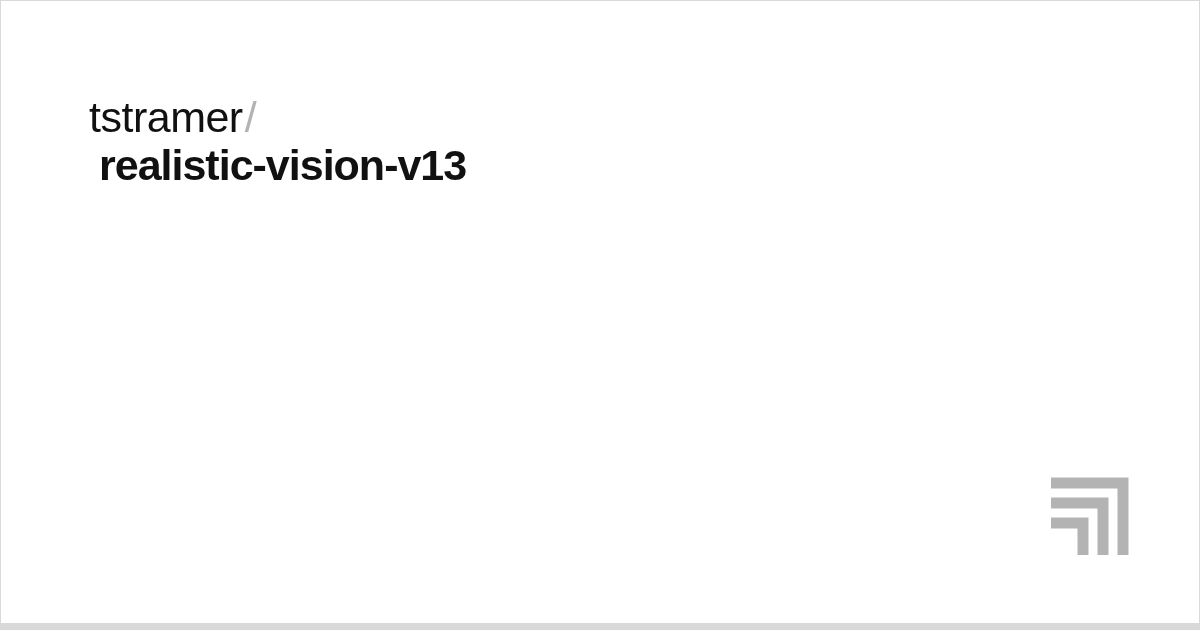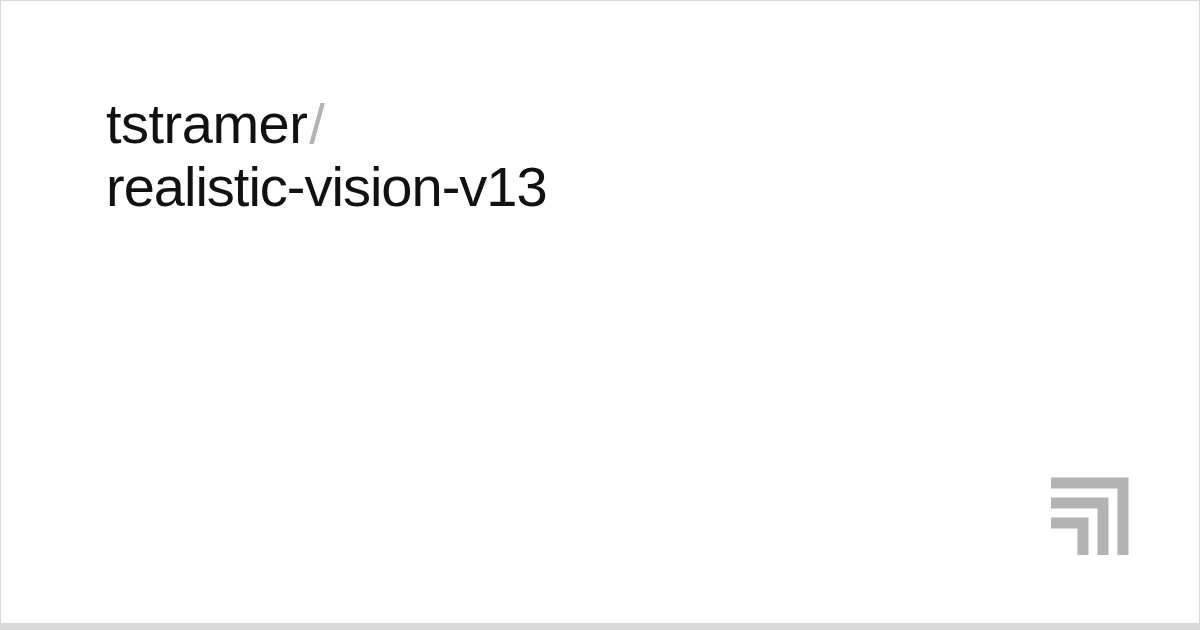--- a/index.html
+++ b/index.html
@@ -10,39 +10,40 @@
     }
     .card {
       position: relative;
       width: 1200px;
       height: 624px;
       background: #ffffff;
       border: 1px solid #d9d9d9;
     }
     .heading {
       position: absolute;
-      left: 105px;
+      left: 88px;
       top: 92px;
-      font-size: 56px;
+      font-size: 43px;
       line-height: 1.12;
       letter-spacing: -0.5px;
     }
     .owner {
       color: #111111;
       font-weight: 400;
     }
     .slash {
       color: #b3b3b3;
       font-weight: 300;
       padding: 0 2px;
     }
     .name {
       color: #111111;
-      font-weight: 400;
+      font-weight: 700;
       letter-spacing: -1px;
+      margin-left: 10px;
     }
     .logo {
       position: absolute;
       right: 70px;
       bottom: 62px;
     }
     .logo svg { display: block; }
   </style>
 </head>
 <body>

